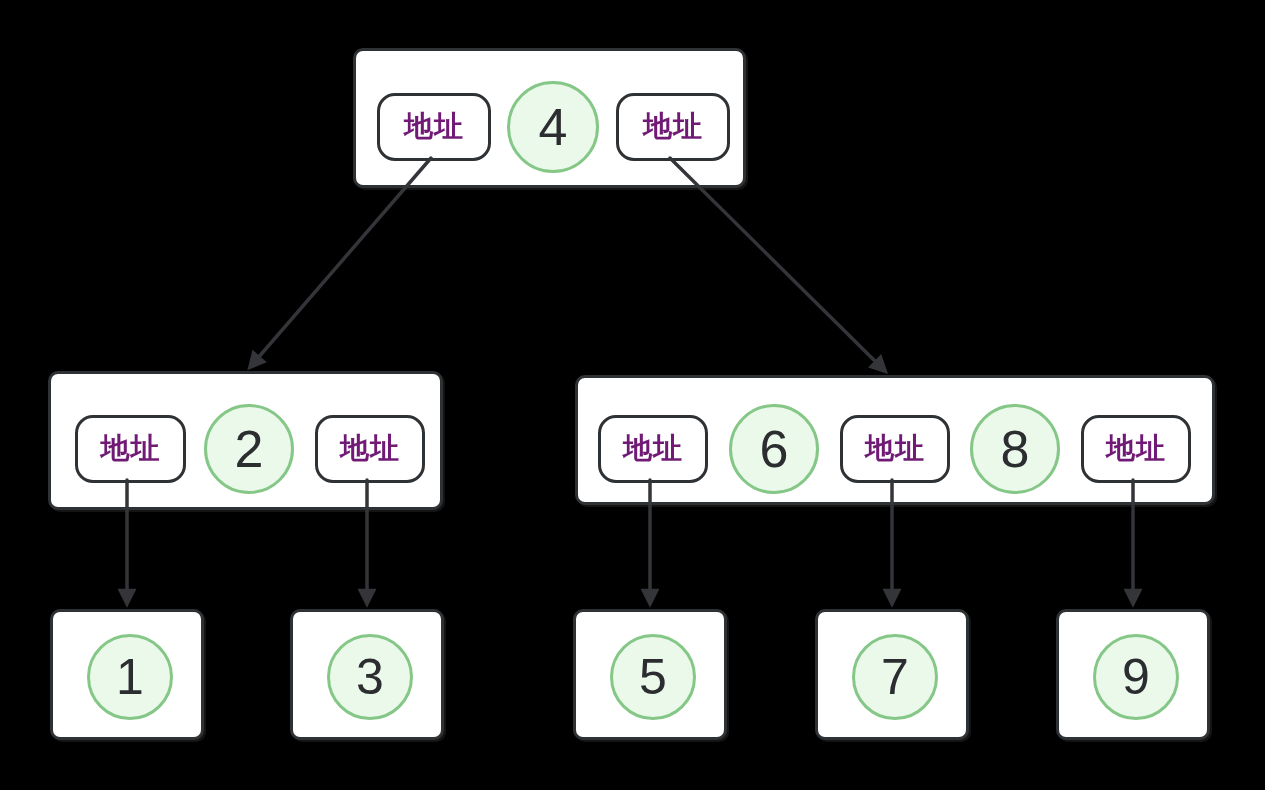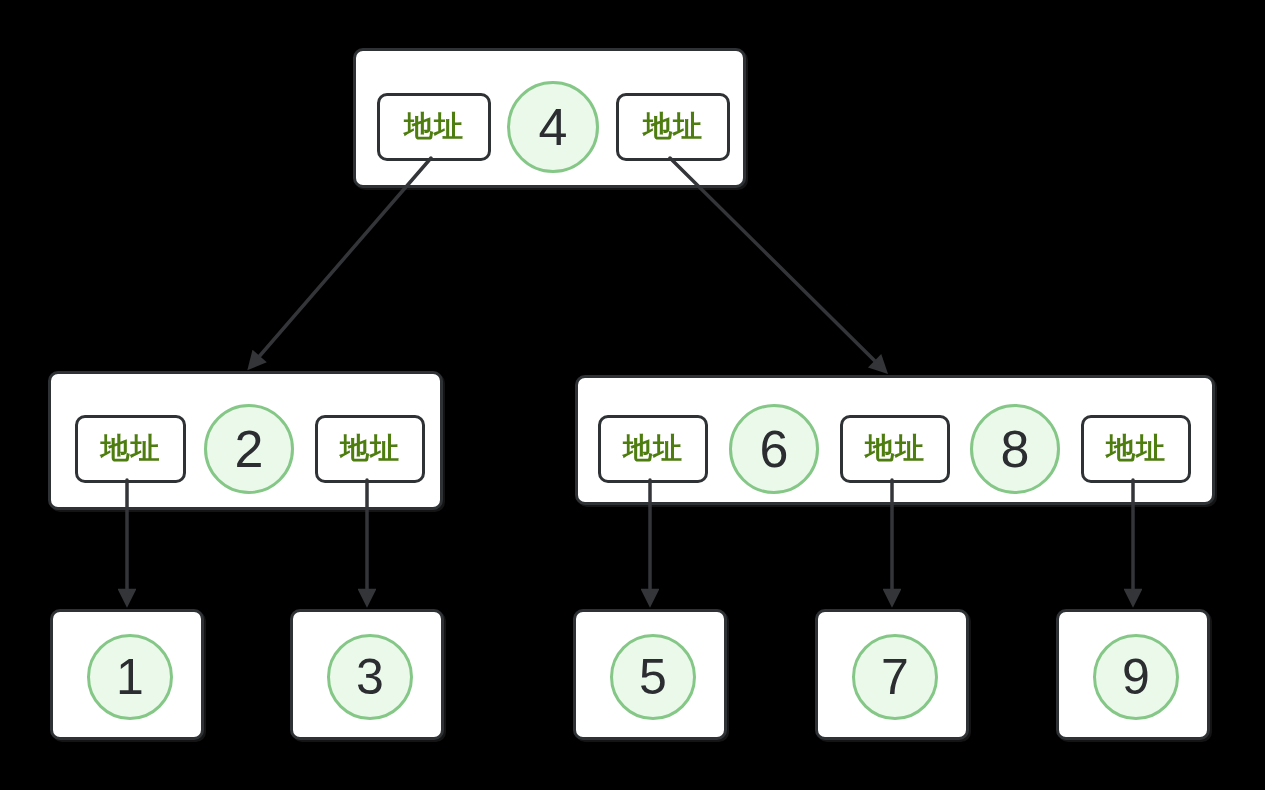--- a/index.html
+++ b/index.html
@@ -29,28 +29,28 @@
     border: 3px solid #2f3235;
     border-radius: 10px;
     box-sizing: border-box;
     box-shadow: 2px 2px 0 rgba(80, 80, 80, 0.25);
     z-index: 2;
   }
   .ptr {
     position: absolute;
     background: #ffffff;
     border: 3px solid #2f3235;
-    border-radius: 10px;
+    border-radius: 18px;
     box-sizing: border-box;
     display: flex;
     align-items: center;
     justify-content: center;
     font-size: 29px;
     font-weight: 600;
-    color: #4d7c0f;
+    color: #701a75;
     letter-spacing: 1px;
   }
   .key {
     position: absolute;
     background: #ebf9eb;
     border: 3px solid #85c787;
     border-radius: 50%;
     box-sizing: border-box;
     display: flex;
     align-items: center;

